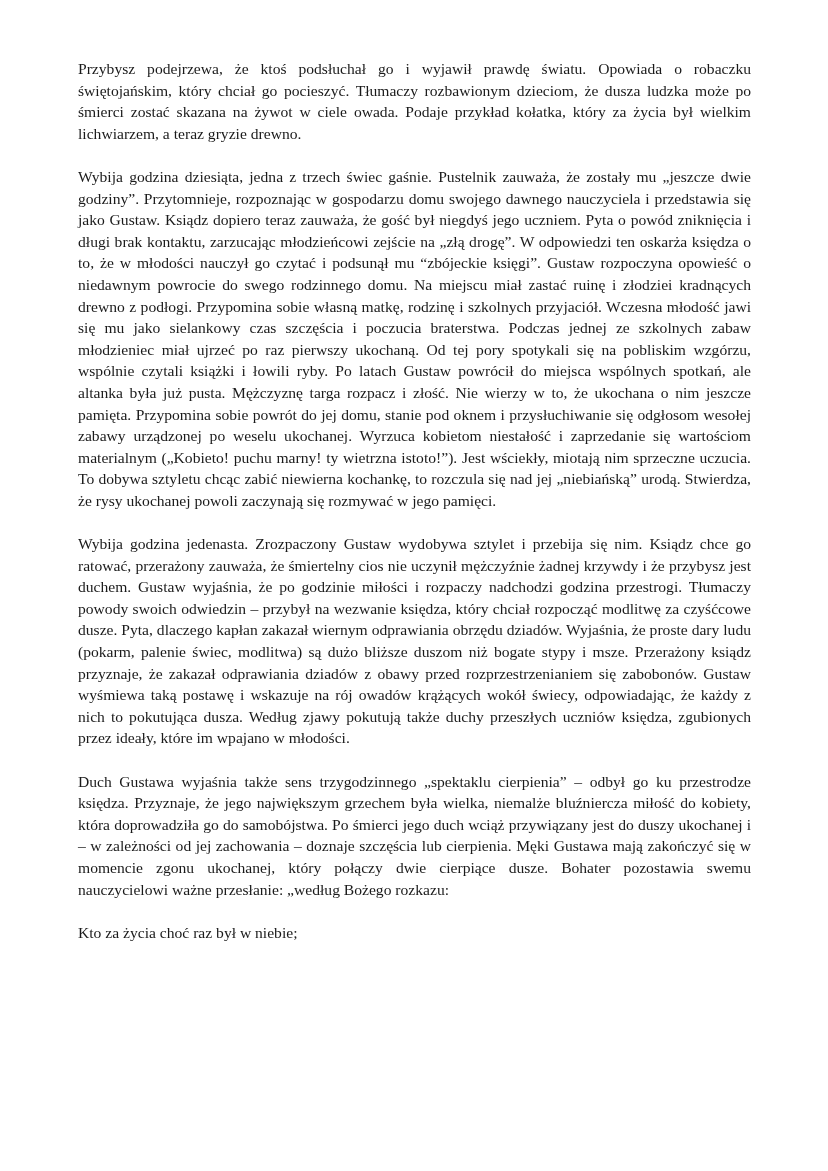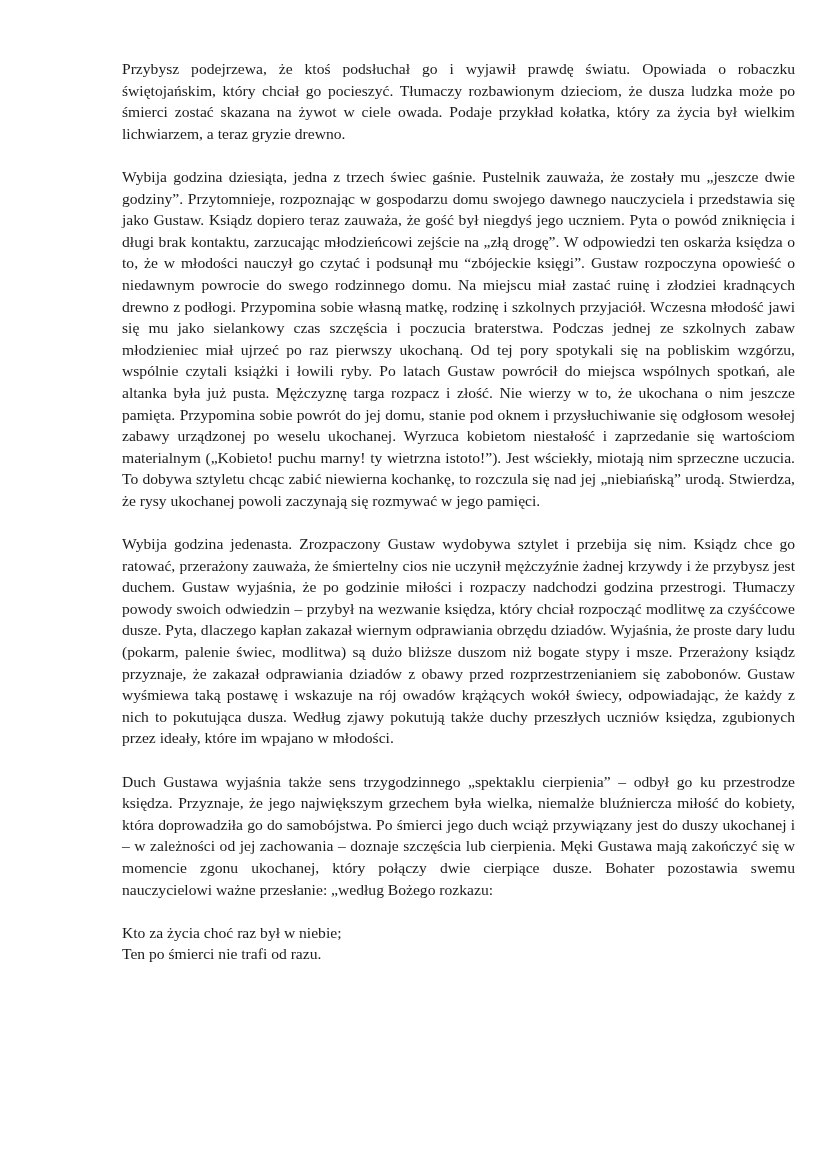--- a/index.html
+++ b/index.html
@@ -6,36 +6,34 @@
   body { width: 828px; height: 1171px; position: relative; overflow: hidden; }
   .page {
     position: absolute;
     left: 78px;
     top: 58px;
     width: 673px;
     font-family: "Liberation Serif", serif;
     font-size: 15.6px;
     line-height: 21.6px;
     color: #1a1a1a;
-    margin-left: 44px;
   }
   .para {
     margin: 0 0 21.6px 0;
     text-align: justify;
   }
   .verse {
     margin: 0;
   }
   .verse-line { display: block; }
 </style>
 </head>
 <body>
 
 <div class="page">
   <p class="para">Przybysz podejrzewa, że ktoś podsłuchał go i wyjawił prawdę światu. Opowiada o robaczku świętojańskim, który chciał go pocieszyć. Tłumaczy rozbawionym dzieciom, że dusza ludzka może po śmierci zostać skazana na żywot w ciele owada. Podaje przykład kołatka, który za życia był wielkim lichwiarzem, a teraz gryzie drewno.</p>
   <p class="para">Wybija godzina dziesiąta, jedna z trzech świec gaśnie. Pustelnik zauważa, że zostały mu „jeszcze dwie godziny”. Przytomnieje, rozpoznając w gospodarzu domu swojego dawnego nauczyciela i przedstawia się jako Gustaw. Ksiądz dopiero teraz zauważa, że gość był niegdyś jego uczniem. Pyta o powód zniknięcia i długi brak kontaktu, zarzucając młodzieńcowi zejście na „złą drogę”. W odpowiedzi ten oskarża księdza o to, że w młodości nauczył go czytać i podsunął mu “zbójeckie księgi”. Gustaw rozpoczyna opowieść o niedawnym powrocie do swego rodzinnego domu. Na miejscu miał zastać ruinę i złodziei kradnących drewno z podłogi. Przypomina sobie własną matkę, rodzinę i szkolnych przyjaciół. Wczesna młodość jawi się mu jako sielankowy czas szczęścia i poczucia braterstwa. Podczas jednej ze szkolnych zabaw młodzieniec miał ujrzeć po raz pierwszy ukochaną. Od tej pory spotykali się na pobliskim wzgórzu, wspólnie czytali książki i łowili ryby. Po latach Gustaw powrócił do miejsca wspólnych spotkań, ale altanka była już pusta. Mężczyznę targa rozpacz i złość. Nie wierzy w to, że ukochana o nim jeszcze pamięta. Przypomina sobie powrót do jej domu, stanie pod oknem i przysłuchiwanie się odgłosom wesołej zabawy urządzonej po weselu ukochanej. Wyrzuca kobietom niestałość i zaprzedanie się wartościom materialnym („Kobieto! puchu marny! ty wietrzna istoto!”). Jest wściekły, miotają nim sprzeczne uczucia. To dobywa sztyletu chcąc zabić niewierna kochankę, to rozczula się nad jej „niebiańską” urodą. Stwierdza, że rysy ukochanej powoli zaczynają się rozmywać w jego pamięci.</p>
   <p class="para">Wybija godzina jedenasta. Zrozpaczony Gustaw wydobywa sztylet i przebija się nim. Ksiądz chce go ratować, przerażony zauważa, że śmiertelny cios nie uczynił mężczyźnie żadnej krzywdy i że przybysz jest duchem. Gustaw wyjaśnia, że po godzinie miłości i rozpaczy nadchodzi godzina przestrogi. Tłumaczy powody swoich odwiedzin – przybył na wezwanie księdza, który chciał rozpocząć modlitwę za czyśćcowe dusze. Pyta, dlaczego kapłan zakazał wiernym odprawiania obrzędu dziadów. Wyjaśnia, że proste dary ludu (pokarm, palenie świec, modlitwa) są dużo bliższe duszom niż bogate stypy i msze. Przerażony ksiądz przyznaje, że zakazał odprawiania dziadów z obawy przed rozprzestrzenianiem się zabobonów. Gustaw wyśmiewa taką postawę i wskazuje na rój owadów krążących wokół świecy, odpowiadając, że każdy z nich to pokutująca dusza. Według zjawy pokutują także duchy przeszłych uczniów księdza, zgubionych przez ideały, które im wpajano w młodości.</p>
   <p class="para">Duch Gustawa wyjaśnia także sens trzygodzinnego „spektaklu cierpienia” – odbył go ku przestrodze księdza. Przyznaje, że jego największym grzechem była wielka, niemalże bluźniercza miłość do kobiety, która doprowadziła go do samobójstwa. Po śmierci jego duch wciąż przywiązany jest do duszy ukochanej i – w zależności od jej zachowania – doznaje szczęścia lub cierpienia. Męki Gustawa mają zakończyć się w momencie zgonu ukochanej, który połączy dwie cierpiące dusze. Bohater pozostawia swemu nauczycielowi ważne przesłanie: „według Bożego rozkazu:</p>
   <p class="verse">
     <span class="verse-line">Kto za życia choć raz był w niebie;</span>
-    <span class="verse-line">Ten po śmierci nie trafi od razu.</span>
   </p>
 </div>
 
 </body></html>

